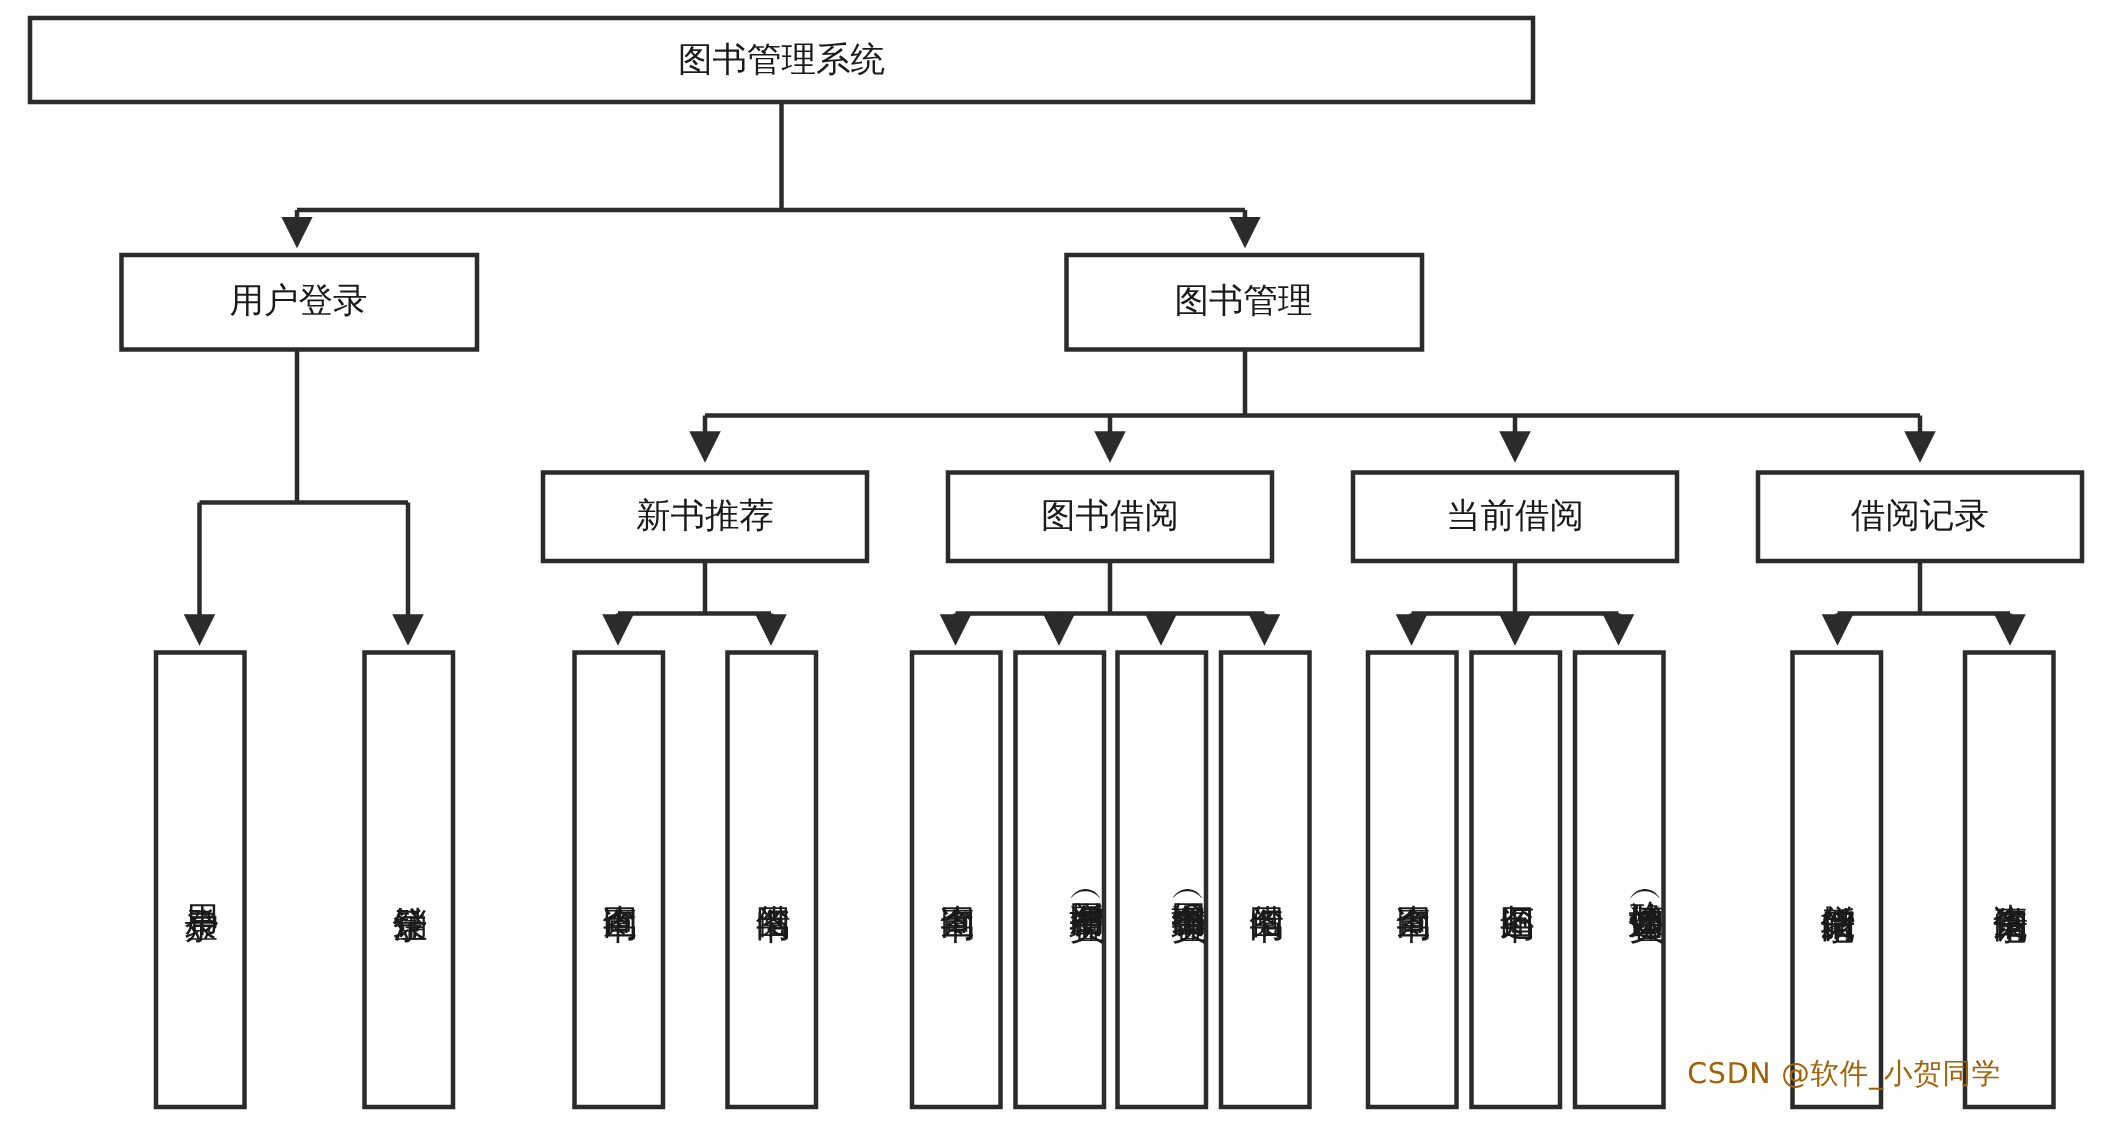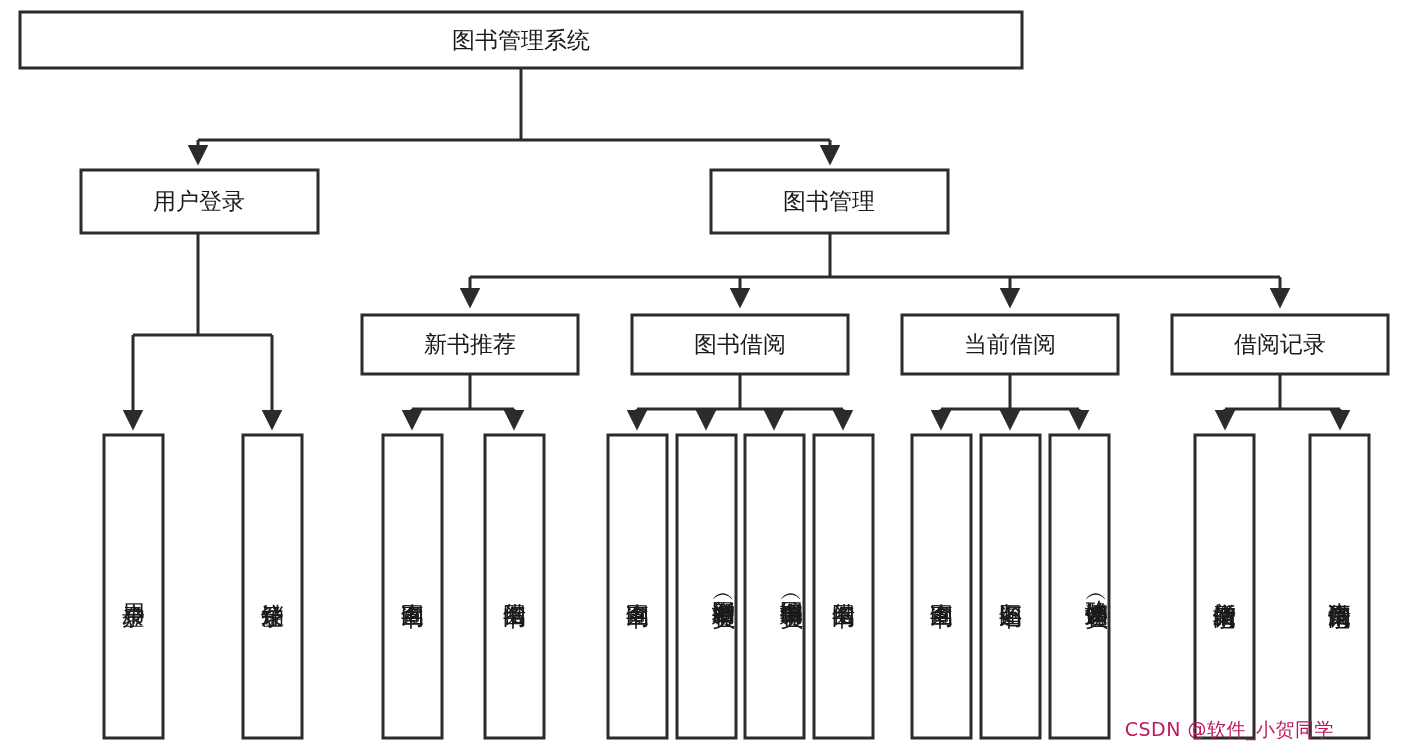--- a/index.html
+++ b/index.html
@@ -55,24 +55,24 @@
     line-height: 1.08;
     color: #1a1a1a;
     letter-spacing: 1px;
     white-space: nowrap;
     text-align: center;
     pointer-events: none;
   }
   .watermark {
     position: absolute;
     right: 8px;
-    bottom: 4px;
+    bottom: 18px;
     font-family: "DejaVu Sans", "Liberation Sans", sans-serif;
     font-size: 19px;
-    color: #be185d;
+    color: #a16207;
     white-space: nowrap;
     letter-spacing: 0.5px;
   }
 </style>
 </head>
 <body>
 
 <div id="diagram-root">
 
   <svg id="flow-svg" viewBox="0 0 1405 747" xmlns="http://www.w3.org/2000/svg">

